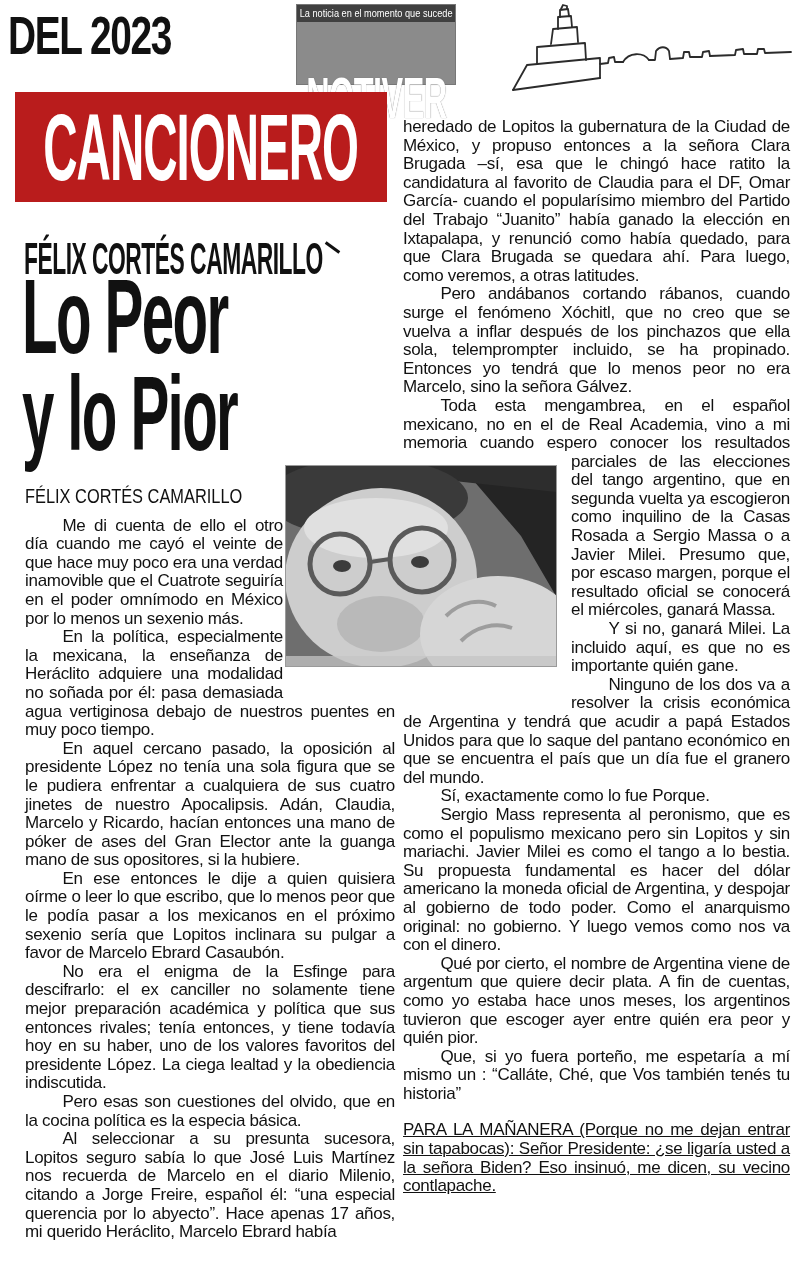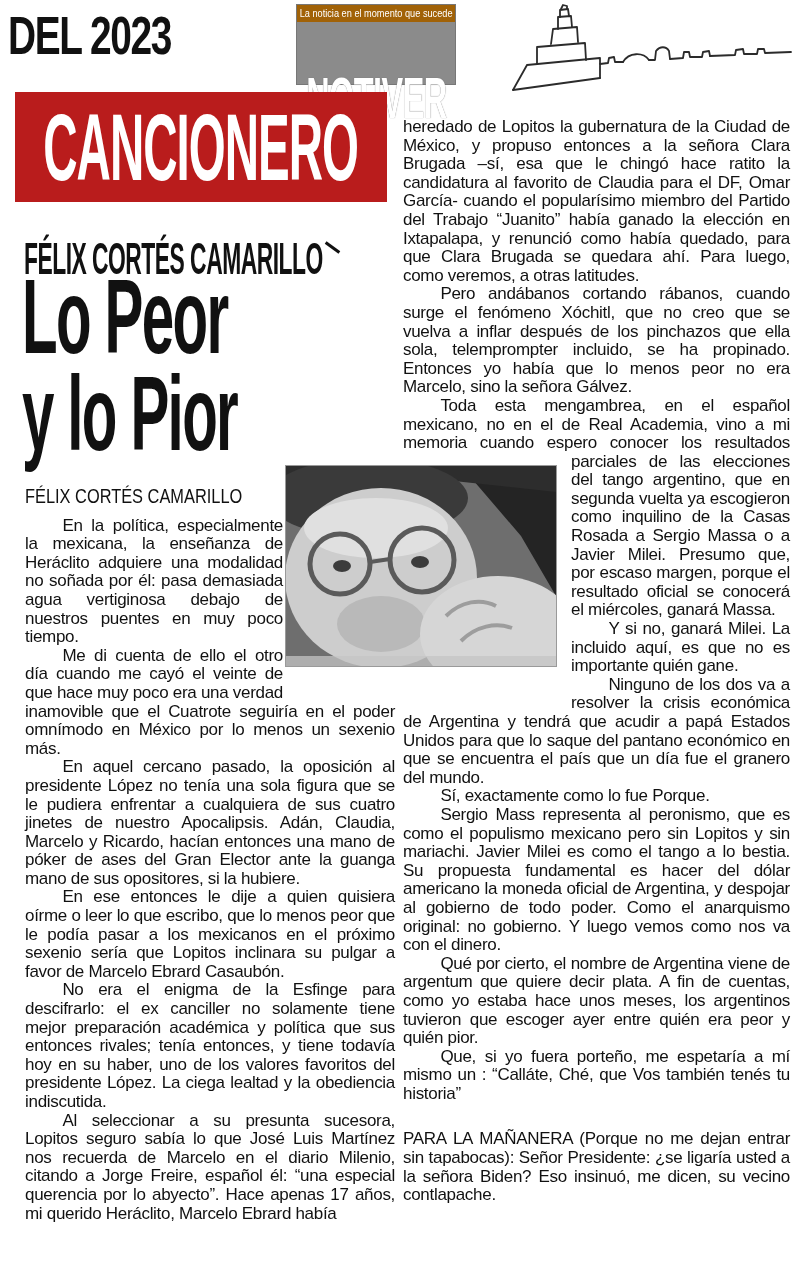--- a/index.html
+++ b/index.html
@@ -11,21 +11,21 @@
   
   .date-frag{
     position:absolute;left:8px;top:4px;font-size:54px;font-weight:bold;
     letter-spacing:-2px;transform:scaleX(.72);transform-origin:0 0;white-space:nowrap;
   }
   .logo{
     position:absolute;left:296px;top:4px;width:160px;height:81px;
     background:#8b8b8b;border:1px solid #777;box-sizing:border-box;
   }
   .logo-tagline{
-    height:17px;background:#a16207;color:#fff;display:flex;align-items:center;justify-content:center;
+    height:17px;background:#404040;color:#fff;display:flex;align-items:center;justify-content:center;
     font-size:10px;white-space:nowrap;overflow:hidden;
   }
   .logo-tagline span{transform:scaleX(.92);white-space:nowrap;}
   .logo-name{
     height:62px;display:flex;align-items:center;justify-content:center;color:#fff;
     font-weight:bold;font-size:58px;letter-spacing:-1px;margin-top:44px;
   }
   .logo-name span{transform:scaleX(.56);white-space:nowrap;text-shadow:0 0 1px #555;}
   .sketch{position:absolute;left:505px;top:2px;width:290px;height:94px;}
   
@@ -61,21 +61,21 @@
   .col p{margin:0;text-indent:2.2em;hyphens:auto;-webkit-hyphens:auto;}
   .left-col{left:25px;top:487px;width:370px;}
   .right-col{left:403px;top:118px;width:387px;}
   .byline{white-space:nowrap;margin-bottom:9px;}
   .byline span{display:inline-block;font-size:21px;letter-spacing:0;
     transform:scaleX(.78);transform-origin:0 0;white-space:nowrap;}
   .lc-spacer{float:right;width:112px;height:213px;}
   .rc-ghost{float:left;width:1px;margin-left:-1px;height:345px;}
   .rc-spacer{float:left;clear:left;width:168px;height:243px;}
   .right-col p:first-of-type{text-indent:0;}
-  .right-col p:last-of-type{text-indent:0;margin-top:27px;}
+  .right-col p:last-of-type{text-indent:0;margin-top:18px;text-decoration:underline;}
 </style>
 </head>
 <body>
 
 <div id="canvas">
 
   <div class="date-frag">DEL 2023</div>
 
   <div class="logo">
     <div class="logo-tagline">
@@ -138,35 +138,36 @@
       <rect x="0" y="190" width="270" height="10" fill="#c4c4c4" opacity="0.75"></rect>
     </svg>
   </div>
 
   <div class="col left-col">
     <div class="lc-spacer"></div>
     <div class="byline">
       <span>FÉLIX CORTÉS CAMARILLO</span>
     </div>
     <div>
+        <p>Me di cuenta de ello el otro día cuando me cayó el veinte de que hace muy poco era una verdad inamovible que el Cuatrote seguiría en el poder omnímodo en México por lo menos un sexenio más.</p>
         <p>En la política, especialmente la mexicana, la enseñanza de Heráclito adquiere una modalidad no soñada por él: pasa demasiada agua vertiginosa debajo de nuestros puentes en muy poco tiempo.</p>
-        <p>Me di cuenta de ello el otro día cuando me cayó el veinte de que hace muy poco era una verdad inamovible que el Cuatrote seguiría en el poder omnímodo en México por lo menos un sexenio más.</p>
         <p>En aquel cercano pasado, la oposición al presidente López no tenía una sola figura que se le pudiera enfrentar a cualquiera de sus cuatro jinetes de nuestro Apocalipsis. Adán, Claudia, Marcelo y Ricardo, hacían entonces una mano de póker de ases del Gran Elector ante la guanga mano de sus opositores, si la hubiere.</p>
         <p>En ese entonces le dije a quien quisiera oírme o leer lo que escribo, que lo menos peor que le podía pasar a los mexicanos en el próximo sexenio sería que Lopitos inclinara su pulgar a favor de Marcelo Ebrard Casaubón.</p>
         <p>No era el enigma de la Esfinge para descifrarlo: el ex canciller no solamente tiene mejor preparación académica y política que sus entonces rivales; tenía entonces, y tiene todavía hoy en su haber, uno de los valores favoritos del presidente López. La ciega lealtad y la obediencia indiscutida.</p>
+        <p>Pero esas son cuestiones del olvido, que en la cocina política es la especia básica.</p>
         <p>Al seleccionar a su presunta sucesora, Lopitos seguro sabía lo que José Luis Martínez nos recuerda de Marcelo en el diario Milenio, citando a Jorge Freire, español él: “una especial querencia por lo abyecto”. Hace apenas 17 años, mi querido Heráclito, Marcelo Ebrard había</p>
       </div>
   </div>
 
   <div class="col right-col">
     <div class="rc-ghost"></div>
     <div class="rc-spacer"></div>
     <div>
         <p>heredado de Lopitos la gubernatura de la Ciudad de México, y propuso entonces a la señora Clara Brugada –sí, esa que le chingó hace ratito la candidatura al favorito de Claudia para el DF, Omar García- cuando el popularísimo miembro del Partido del Trabajo “Juanito” había ganado la elección en Ixtapalapa, y renunció como había quedado, para que Clara Brugada se quedara ahí. Para luego, como veremos, a otras latitudes.</p>
-        <p>Pero andábanos cortando rábanos, cuando surge el fenómeno Xóchitl, que no creo que se vuelva a inflar después de los pinchazos que ella sola, telemprompter incluido, se ha propinado. Entonces yo había que lo menos peor no era Marcelo, sino la señora Gálvez.</p>
+        <p>Pero andábanos cortando rábanos, cuando surge el fenómeno Xóchitl, que no creo que se vuelva a inflar después de los pinchazos que ella sola, telemprompter incluido, se ha propinado. Entonces yo tendrá que lo menos peor no era Marcelo, sino la señora Gálvez.</p>
         <p>Toda esta mengambrea, en el español mexicano, no en el de Real Academia, vino a mi memoria cuando espero conocer los resultados parciales de las elecciones del tango argentino, que en segunda vuelta ya escogieron como inquilino de la Casas Rosada a Sergio Massa o a Javier Milei. Presumo que, por escaso margen, porque el resultado oficial se conocerá el miércoles, ganará Massa.</p>
         <p>Y si no, ganará Milei. La incluido aquí, es que no es importante quién gane.</p>
         <p>Ninguno de los dos va a resolver la crisis económica de Argentina y tendrá que acudir a papá Estados Unidos para que lo saque del pantano económico en que se encuentra el país que un día fue el granero del mundo.</p>
         <p>Sí, exactamente como lo fue Porque.</p>
         <p>Sergio Mass representa al peronismo, que es como el populismo mexicano pero sin Lopitos y sin mariachi. Javier Milei es como el tango a lo bestia. Su propuesta fundamental es hacer del dólar americano la moneda oficial de Argentina, y despojar al gobierno de todo poder. Como el anarquismo original: no gobierno. Y luego vemos como nos va con el dinero.</p>
         <p>Qué por cierto, el nombre de Argentina viene de argentum que quiere decir plata. A fin de cuentas, como yo estaba hace unos meses, los argentinos tuvieron que escoger ayer entre quién era peor y quién pior.</p>
         <p>Que, si yo fuera porteño, me espetaría a mí mismo un : “Calláte, Ché, que Vos también tenés tu historia”</p>
         <p>PARA LA MAÑANERA (Porque no me dejan entrar sin tapabocas): Señor Presidente: ¿se ligaría usted a la señora Biden? Eso insinuó, me dicen, su vecino contlapache.</p>
       </div>
   </div>

